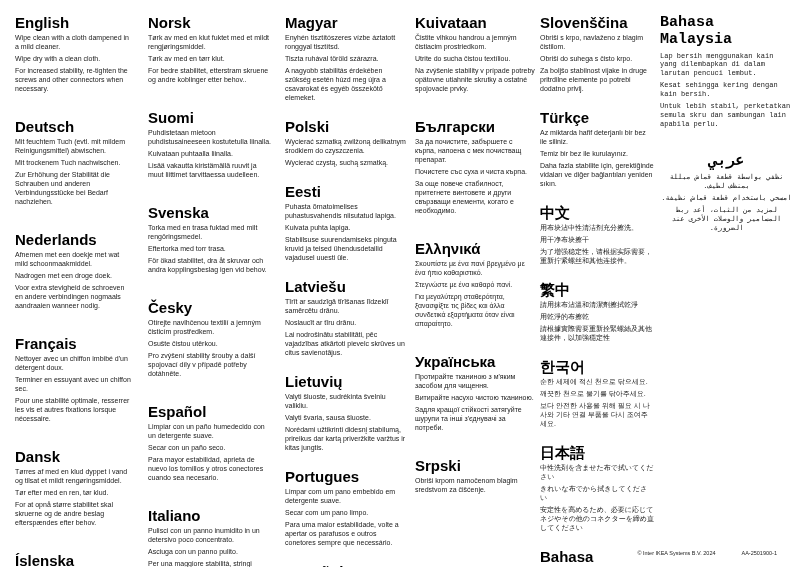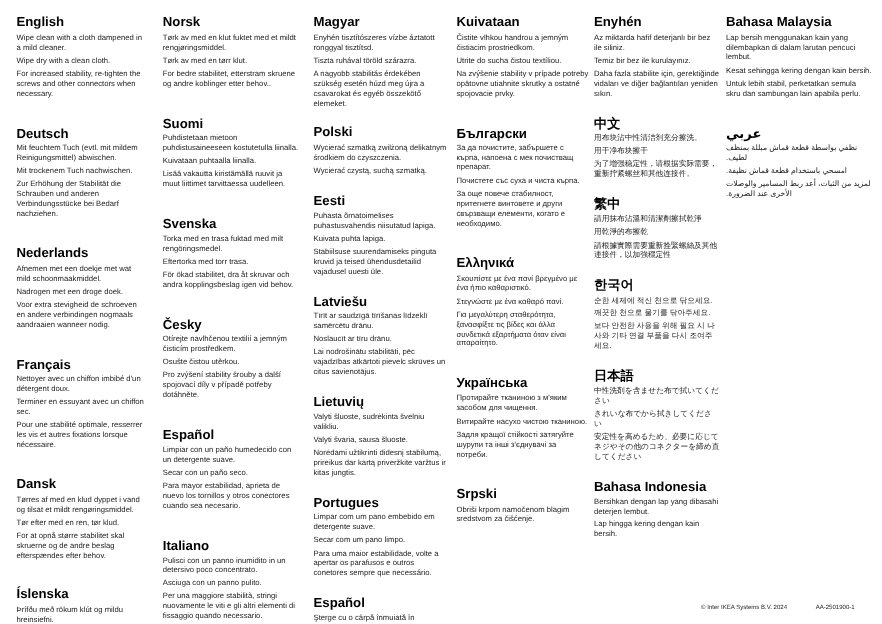--- a/index.html
+++ b/index.html
@@ -10,33 +10,33 @@
     overflow:hidden;
     font-family:"Liberation Sans","DejaVu Sans",sans-serif;
     color:#1a1a1a;
   }
   .column{position:absolute;top:14px;}
   .col-1{left:15px;width:118px;}
   .col-2{left:148px;width:124px;}
   .col-3{left:285px;width:122px;}
   .col-4{left:415px;width:120px;}
   .col-5{left:540px;width:114px;}
-  .col-6{left:660px;width:133px;}
+  .col-6{left:660px;width:133px;font-family:Liberation Mono, monospace;}
   .lang-section{margin:0 0 24px 0;}
   .col-3 .lang-section{margin-bottom:15px;}
   .col-5 .lang-section{margin-bottom:15px;}
   .lang-heading{
-    font-size:12px;font-weight:bold;color:#000;
+    font-size:15px;font-weight:bold;color:#000;
     margin:0 0 3px 0;line-height:1.15;
   }
   .instruction{
     font-size:7px;line-height:1.28;color:#1a1a1a;
     margin:0 0 3px 0;
   }
-  .rtl{direction:rtl;text-align:left;}
+  .rtl{direction:rtl;text-align:center;}
   .footer{
     position:absolute;right:25px;bottom:11px;
     display:flex;gap:26px;align-items:baseline;
     font-size:5.5px;color:#222;
   }
 </style>
 </head>
 <body>
 
 <div class="page">
@@ -49,21 +49,27 @@
       </section>
       <section class="lang-section rtl" dir="rtl">
         <h2 class="lang-heading">عربي</h2>
         <p class="instruction">نظفي بواسطة قطعة قماش مبللة بمنظف لطيف.</p>
         <p class="instruction">امسحي باستخدام قطعة قماش نظيفة.</p>
         <p class="instruction">لمزيد من الثبات، أعد ربط المسامير والوصلات الأخرى عند الضرورة.</p>
       </section>
     </div>
     <div class="column col-5">
       <section class="lang-section">
-        <h2 class="lang-heading">Enyhén</h2>
+        <h2 class="lang-heading">Slovenščina</h2>
+        <p class="instruction">Obriši s krpo, navlaženo z blagim čistilom.</p>
+        <p class="instruction">Obriši do suhega s čisto krpo.</p>
+        <p class="instruction">Za boljšo stabilnost vijake in druge pritrdilne elemente po potrebi dodatno privij.</p>
+      </section>
+      <section class="lang-section">
+        <h2 class="lang-heading">Türkçe</h2>
         <p class="instruction">Az miktarda hafif deterjanlı bir bez ile siliniz.</p>
         <p class="instruction">Temiz bir bez ile kurulayınız.</p>
         <p class="instruction">Daha fazla stabilite için, gerektiğinde vidaları ve diğer bağlantıları yeniden sıkın.</p>
       </section>
       <section class="lang-section">
         <h2 class="lang-heading">中文</h2>
         <p class="instruction">用布块沾中性清洁剂充分擦洗。</p>
         <p class="instruction">用干净布块擦干</p>
         <p class="instruction">为了增强稳定性，请根据实际需要，重新拧紧螺丝和其他连接件。</p>
       </section>

